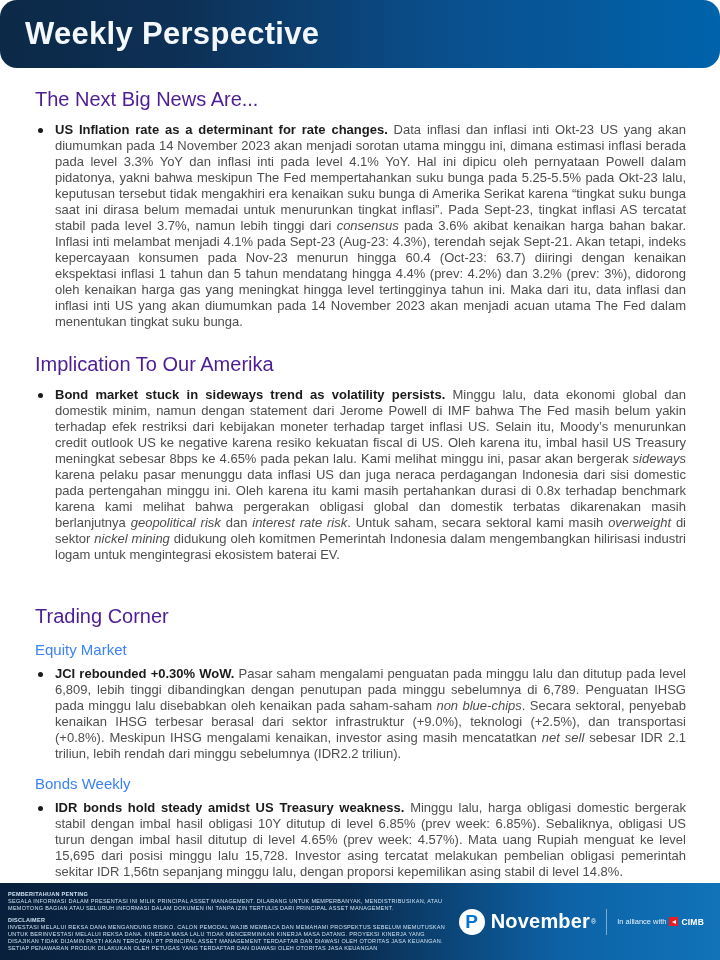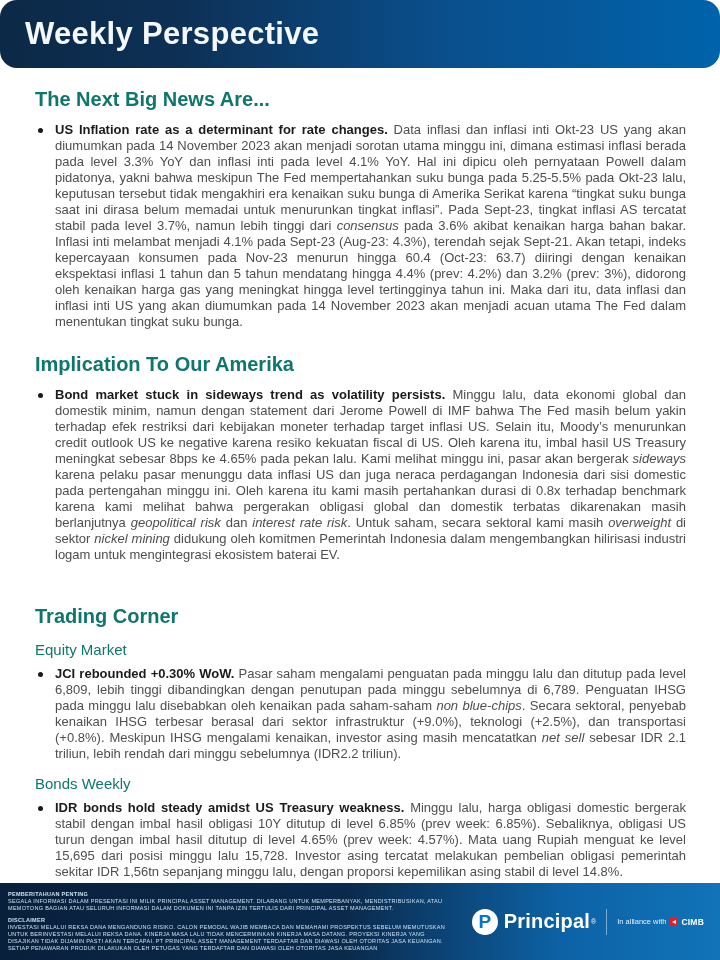--- a/index.html
+++ b/index.html
@@ -9,24 +9,24 @@
   
   .masthead {
     flex:none; height:68px;
     background:linear-gradient(90deg,#0c2947 0%,#0d3055 25%,#0a4f8d 62%,#0063ab 100%);
     display:flex; align-items:center; padding-left:25px;border-radius:17px;
   }
   .masthead h1 { margin:0; color:#f4f8fc; font-size:31px; font-weight:bold; letter-spacing:0.3px; }
 
   
   .content { flex:1 1 auto; padding:20px 34px 0 35px; }
-  .section-heading { color:#0f766e; font-size:20px; font-weight:bold; margin:0 0 11px 0; }
+  .section-heading { color:#4c1d95; font-size:20px; font-weight:normal; margin:0 0 11px 0; }
   .sec-1 { margin-top:23px; }
   .sec-2 { margin-top:42px; }
-  .subheading { color:#0f766e; font-size:15px; font-weight:normal; margin:13px 0 8px 0; }
+  .subheading { color:#3b82f6; font-size:15px; font-weight:normal; margin:13px 0 8px 0; }
   .bullet-row { display:flex;justify-content:center; }
   .bullet-dot { flex:none; width:5px; height:5px; border-radius:50%; background:#1a1a1a; margin:6px 12px 0 3px; }
   .bullet-text { margin:0; font-size:13px; line-height:16px; color:#4e4e4e; text-align:justify; }
   .seg-b { font-weight:bold; color:#1b1b1b; }
   .seg-i { font-style:italic; }
 
   
   .footer {
     flex:none; height:77px; box-sizing:border-box; position:relative;
     background:linear-gradient(90deg,#09203c 0%,#0a2a4c 48%,#0d62a6 78%,#1173b8 100%);
@@ -89,21 +89,21 @@
 
   <footer class="footer">
     <div class="footer-text">
       <p class="f-title">PEMBERITAHUAN PENTING</p>
       <p class="f-body">SEGALA INFORMASI DALAM PRESENTASI INI MILIK PRINCIPAL ASSET MANAGEMENT. DILARANG UNTUK MEMPERBANYAK, MENDISTRIBUSIKAN, ATAU MEMOTONG BAGIAN ATAU SELURUH INFORMASI DALAM DOKUMEN INI TANPA IZIN TERTULIS DARI PRINCIPAL ASSET MANAGEMENT.</p>
       <p class="f-title">DISCLAIMER</p>
       <p class="f-body">INVESTASI MELALUI REKSA DANA MENGANDUNG RISIKO. CALON PEMODAL WAJIB MEMBACA DAN MEMAHAMI PROSPEKTUS SEBELUM MEMUTUSKAN UNTUK BERINVESTASI MELALUI REKSA DANA. KINERJA MASA LALU TIDAK MENCERMINKAN KINERJA MASA DATANG. PROYEKSI KINERJA YANG DISAJIKAN TIDAK DIJAMIN PASTI AKAN TERCAPAI. PT PRINCIPAL ASSET MANAGEMENT TERDAFTAR DAN DIAWASI OLEH OTORITAS JASA KEUANGAN. SETIAP PENAWARAN PRODUK DILAKUKAN OLEH PETUGAS YANG TERDAFTAR DAN DIAWASI OLEH OTORITAS JASA KEUANGAN</p>
     </div>
     <div class="logo-block">
       <span class="p-mark">P</span>
-      <span class="p-word">Principal</span>
+      <span class="p-word">November</span>
       <span class="p-reg">®</span>
       <span class="logo-divider"></span>
       <span class="alliance">
         <span>In alliance with</span>
         <span class="cimb-mark">
             <span class="cimb-arrow"></span>
           </span>
         <span class="cimb-word">CIMB</span>
       </span>
     </div>

